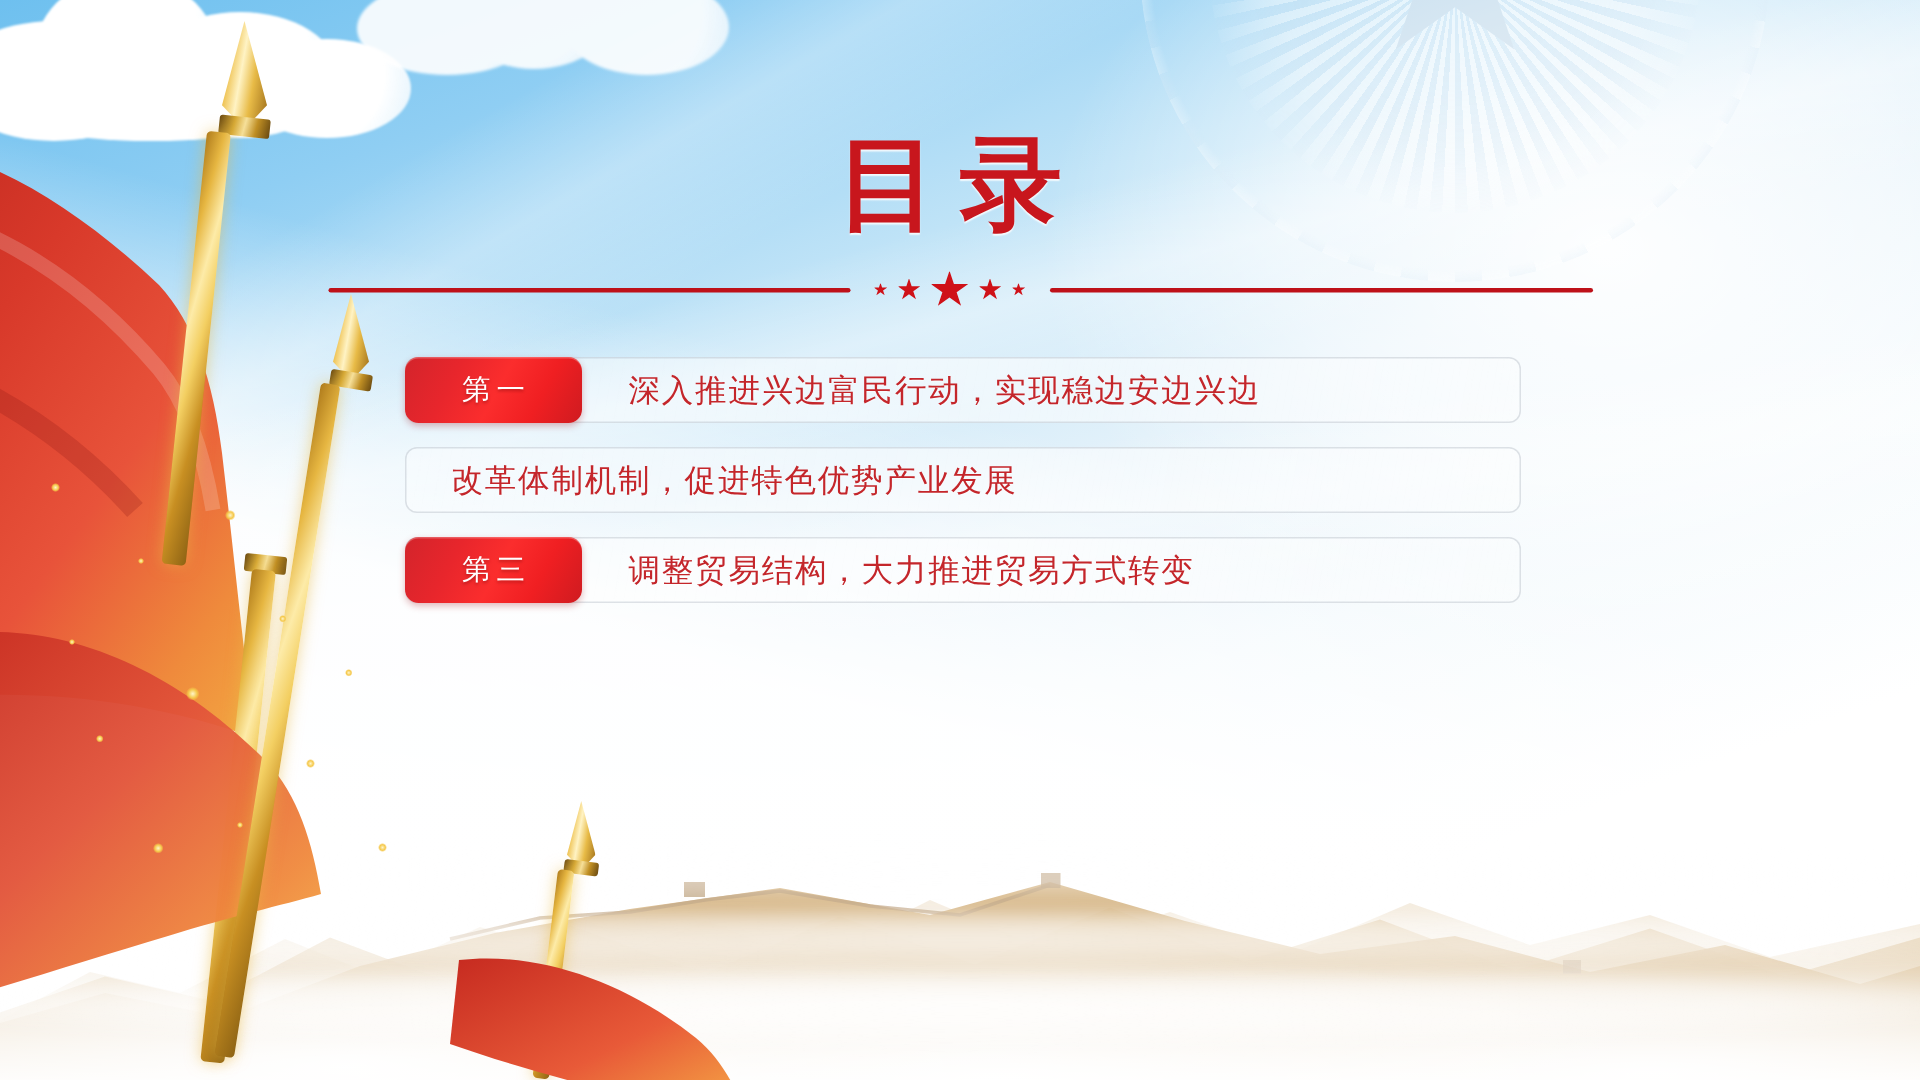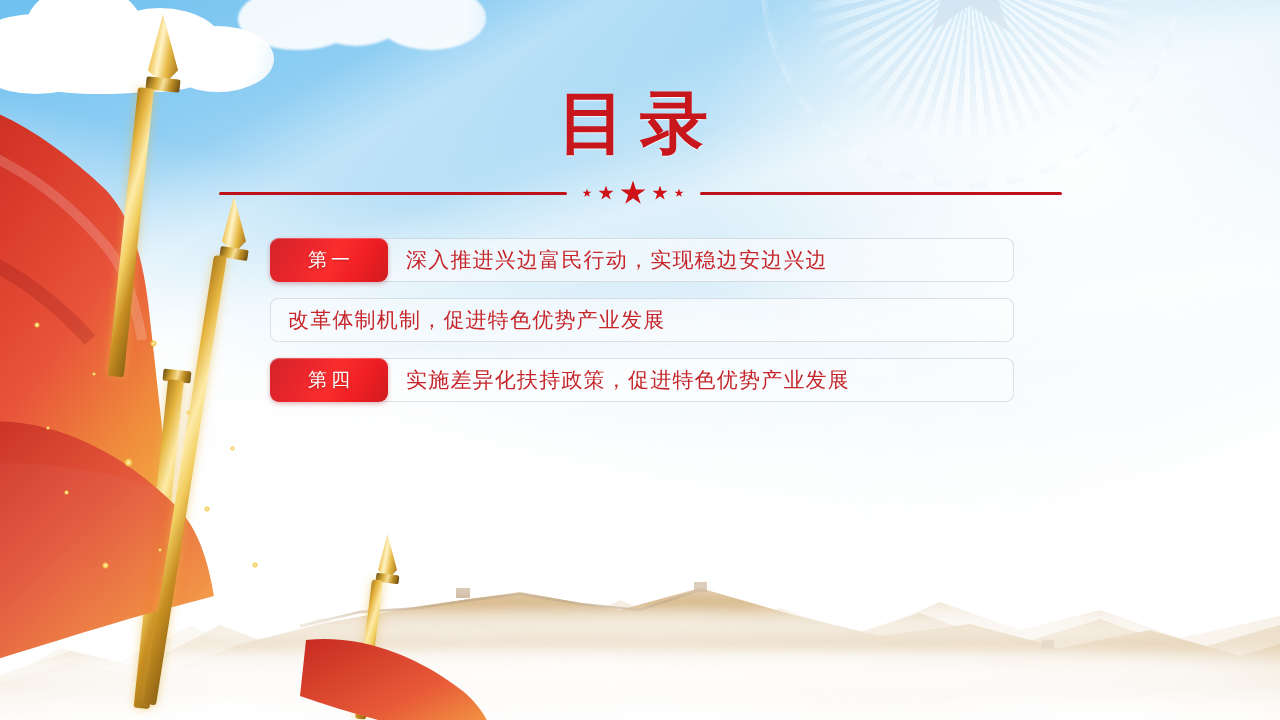--- a/index.html
+++ b/index.html
@@ -192,21 +192,21 @@
     display:flex; align-items:center; justify-content:center;
     color:#fff;
     font-family:"Liberation Serif", "DejaVu Serif", serif;
     font-size:19px; letter-spacing:4px; text-indent:4px;
     text-shadow:0 1px 2px rgba(120,10,14,.45);
     text-align:right;
   }
   .row-text {
     position:relative; z-index:2;
     flex:1; display:flex; align-items:center;
-    padding-left:18px;
+    padding-left:31px;
     font-family:Liberation Sans, sans-serif;
     font-size:21px; letter-spacing:1.2px;
     color:#c4262b;
     text-shadow:0 1px 1px rgba(255,255,255,.7);
     white-space:nowrap;
   }
 </style>
 </head>
 <body>
 
@@ -360,22 +360,22 @@
       <div class="row-shell"></div>
       <div class="badge">第一</div>
       <div class="row-text">深入推进兴边富民行动，实现稳边安边兴边</div>
     </div>
 
     <div class="toc-row">
       <div class="row-shell"></div>
       <div class="row-text">改革体制机制，促进特色优势产业发展</div>
     </div>
 
-
     <div class="toc-row">
       <div class="row-shell"></div>
-      <div class="badge">第四</div>
-      <div class="row-text">实施差异化扶持政策，促进特色优势产业发展</div>
-    </div>
+      <div class="badge">第三</div>
+      <div class="row-text">调整贸易结构，大力推进贸易方式转变</div>
+    </div>
+
 
   </div>
 
 </div>
 
 </body></html>

